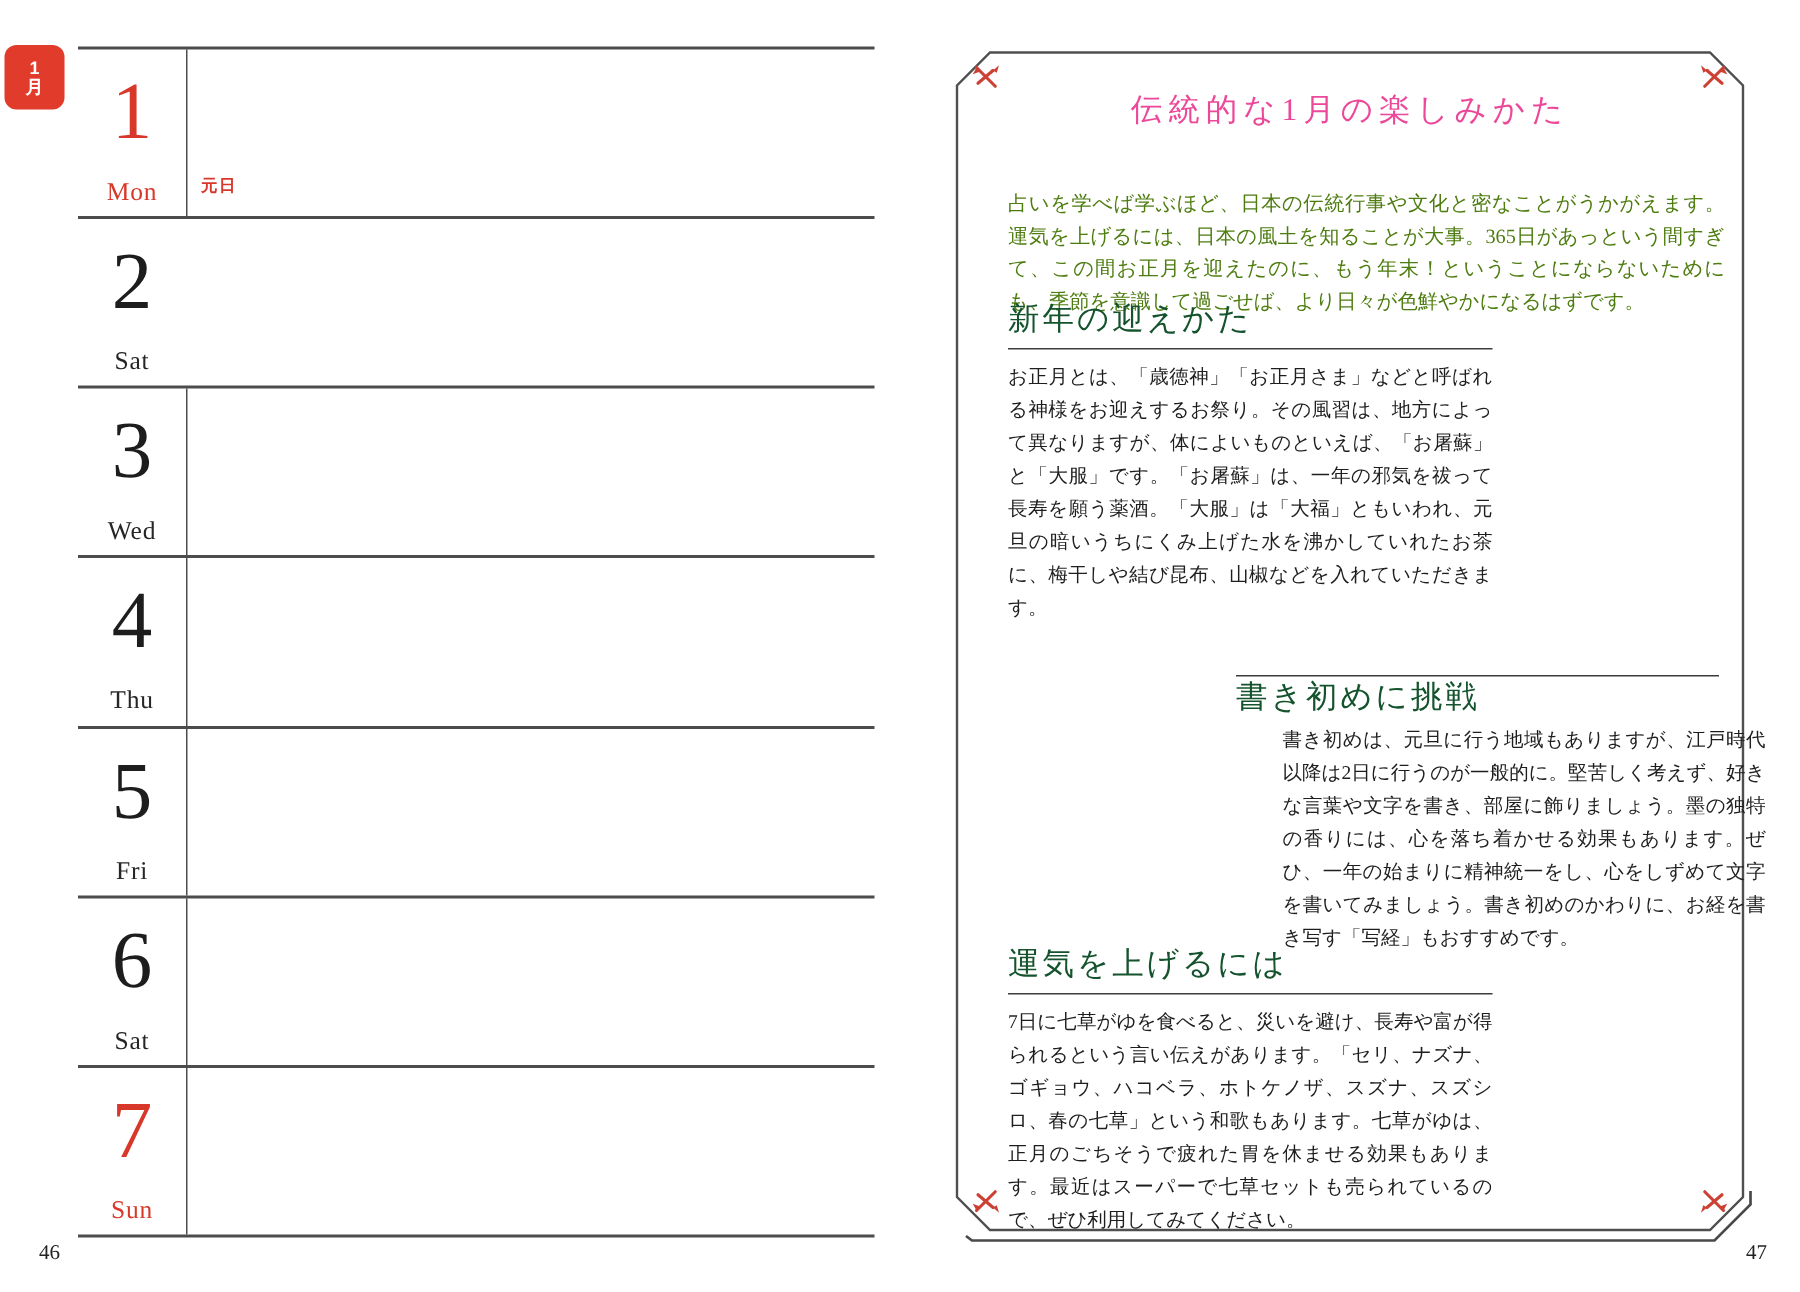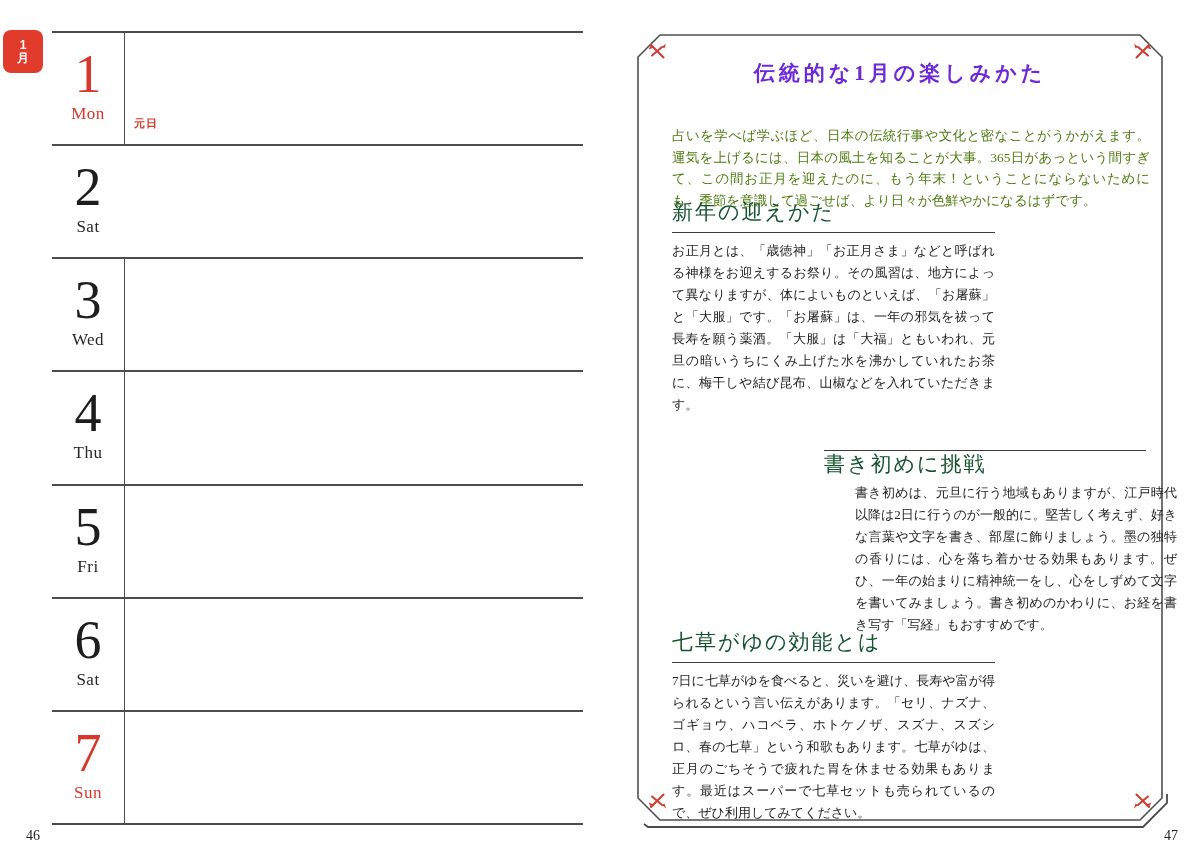--- a/index.html
+++ b/index.html
@@ -18,21 +18,21 @@
     position:absolute; left:52px; top:31px; width:531px; height:794px;
     display:flex; flex-direction:column;
     border-bottom:2px solid #4c4c4c;
   }
   .cal-row{ flex:1 1 0; border-top:2px solid #4c4c4c; display:flex; }
   .day-col{
     width:72px; display:flex; flex-direction:column; align-items:center;
     padding-top:13px;
   }
   .day-num{ font-size:54px; line-height:56px; color:#1d1d1d; }
-  .day-wd{ font-size:17px; line-height:18px; margin-top:3px; letter-spacing:.5px; color:#262626; }
+  .day-wd{ font-size:17px; line-height:18px; margin-top:17px; letter-spacing:.5px; color:#262626; }
   .cal-row.holiday .day-num, .cal-row.holiday .day-wd{ color:#d8382a; }
   .note-col{ flex:1; border-left:1.5px solid #4c4c4c; position:relative; }
   .note-anno{
     position:absolute; left:9px; bottom:13px;
     font-family:"Liberation Sans","DejaVu Sans",sans-serif;
     font-size:11px; font-weight:600; letter-spacing:1px; color:#1a1a1a;
     display:flex; align-items:center;
   }
   .note-anno.red{ color:#d8382a; }
   .moon-circle{
@@ -47,21 +47,21 @@
   
   .panel-svg{ position:absolute; left:628px; top:25px; }
   .corner-bow{ position:absolute; width:20px; height:20px; }
   .bow-tl{ left:647px; top:41px; }
   .bow-tr{ left:1133px; top:41px; transform:scaleX(-1); }
   .bow-bl{ left:647px; top:791px; transform:scaleY(-1); }
   .bow-br{ left:1133px; top:791px; transform:scale(-1,-1); }
 
   .article-title{
     position:absolute; left:638px; top:59px; width:524px;
-    text-align:center; font-size:21px; letter-spacing:4px; font-weight:700; color:#6d28d9;
+    text-align:center; font-size:21px; letter-spacing:4px; font-weight:400; color:#ec4899;
   }
   .article-intro{
     position:absolute; left:672px; top:105px; width:478px;
     font-size:13.5px; line-height:21.5px; text-align:justify; color:#4d7c0f;margin-top:20px;
   }
   .sec-heading{
     position:absolute; font-size:21px; letter-spacing:2px; font-weight:500; color:#14532d;
   }
   .sec-rule{ position:absolute; border:none; border-top:1.5px solid #3c3c3c; }
   .sec-body{
@@ -192,17 +192,17 @@
 <p class="article-intro">占いを学べば学ぶほど、日本の伝統行事や文化と密なことがうかがえます。運気を上げるには、日本の風土を知ることが大事。365日があっという間すぎて、この間お正月を迎えたのに、もう年末！ということにならないためにも、季節を意識して過ごせば、より日々が色鮮やかになるはずです。</p>
 
 <h2 class="sec-heading h-s1">新年の迎えかた</h2>
 <hr class="sec-rule r-s1">
 <p class="sec-body b-s1">お正月とは、「歳徳神」「お正月さま」などと呼ばれる神様をお迎えするお祭り。その風習は、地方によって異なりますが、体によいものといえば、「お屠蘇」と「大服」です。「お屠蘇」は、一年の邪気を祓って長寿を願う薬酒。「大服」は「大福」ともいわれ、元旦の暗いうちにくみ上げた水を沸かしていれたお茶に、梅干しや結び昆布、山椒などを入れていただきます。</p>
 
 <h2 class="sec-heading h-s2">書き初めに挑戦</h2>
 <hr class="sec-rule r-s2">
 <p class="sec-body b-s2">書き初めは、元旦に行う地域もありますが、江戸時代以降は2日に行うのが一般的に。堅苦しく考えず、好きな言葉や文字を書き、部屋に飾りましょう。墨の独特の香りには、心を落ち着かせる効果もあります。ぜひ、一年の始まりに精神統一をし、心をしずめて文字を書いてみましょう。書き初めのかわりに、お経を書き写す「写経」もおすすめです。</p>
 
-<h2 class="sec-heading h-s3">七草がゆの効能とは</h2>
+<h2 class="sec-heading h-s3">運気を上げるには</h2>
 <hr class="sec-rule r-s3">
 <p class="sec-body b-s3">7日に七草がゆを食べると、災いを避け、長寿や富が得られるという言い伝えがあります。「セリ、ナズナ、ゴギョウ、ハコベラ、ホトケノザ、スズナ、スズシロ、春の七草」という和歌もあります。七草がゆは、正月のごちそうで疲れた胃を休ませる効果もあります。最近はスーパーで七草セットも売られているので、ぜひ利用してみてください。</p>
 
 <div class="pageno right">47</div>
 
 </body></html>

